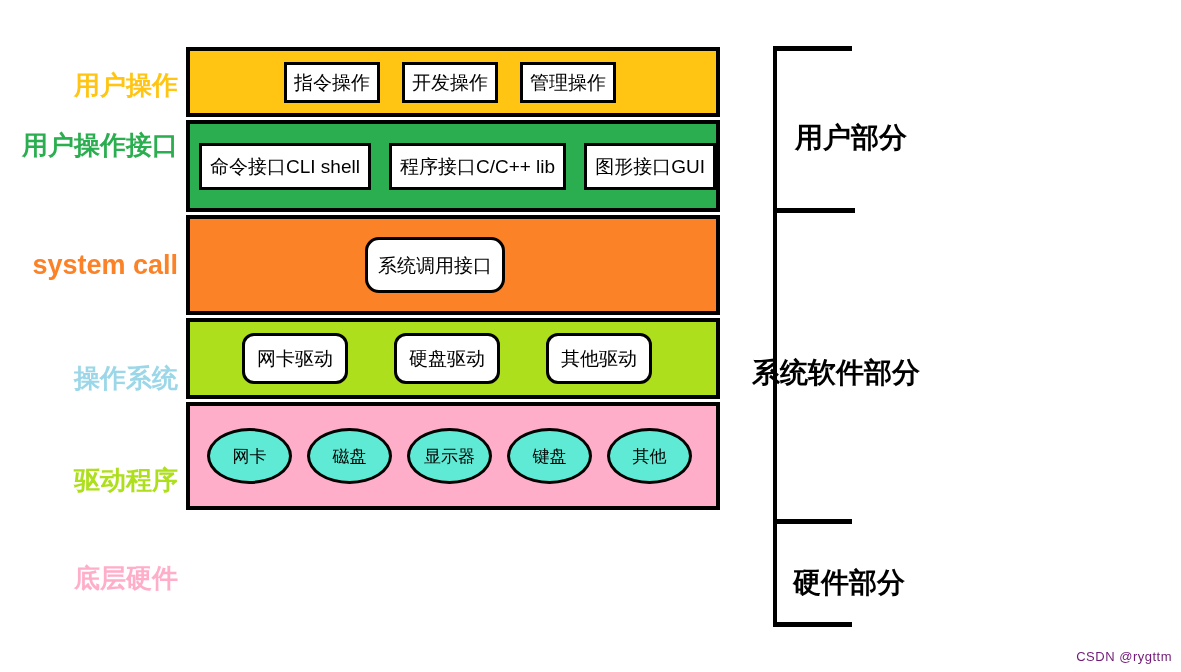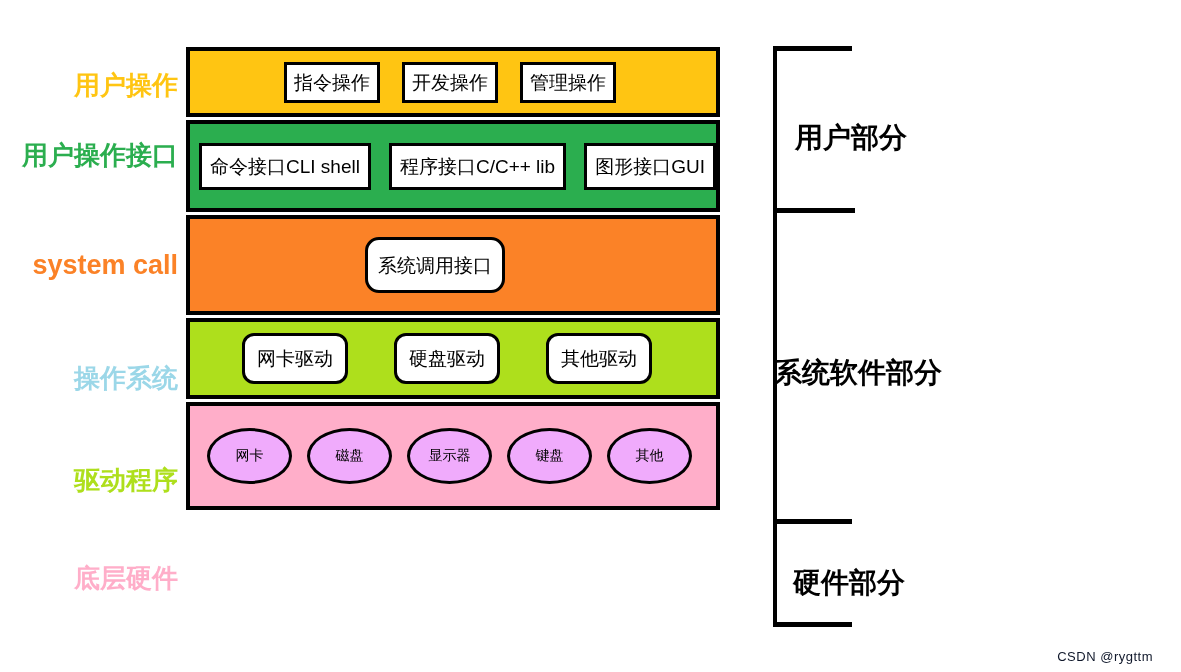--- a/index.html
+++ b/index.html
@@ -33,40 +33,40 @@
     font-size:19px;line-height:1;white-space:nowrap;
     display:flex;align-items:center;justify-content:center;
   }
   .box-sm{padding:8px 7px;}          
   .box-md{padding:11px 8px;}         
   .box-os{padding:10px 8px;}         
   .box-round{border-radius:12px;padding:13px 12px;}   
   .box-syscall{border-radius:14px;min-width:140px;height:56px;padding:0 10px;}
   .ellipse{
     box-sizing:border-box;width:85px;height:56px;border:3px solid #000;
-    border-radius:50%;background:#f0abfc;display:flex;align-items:center;
-    justify-content:center;font-size:14px;white-space:nowrap;
+    border-radius:50%;background:#5eead4;display:flex;align-items:center;
+    justify-content:center;font-size:17px;white-space:nowrap;
   }
 
   
   .bracket-line{position:absolute;background:#000;}
   .section-label{
     position:absolute;font-weight:bold;font-size:28px;color:#000;white-space:nowrap;
   }
 
   .watermark{
-    position:absolute;top:649px;right:28px;font-size:13px;color:#0f172a;
+    position:absolute;top:649px;right:9px;font-size:13px;color:#701a75;
     letter-spacing:0.5px;
   }
 </style>
 </head>
 <body>
 
 <div class="left-label" style="top: 68px; color: rgb(255, 197, 18);">用户操作</div>
-<div class="left-label" style="top: 138px; color: rgb(43, 174, 79); margin-left: 45px;">用户操作接口</div>
+<div class="left-label" style="top: 128px; color: rgb(43, 174, 79); margin-left: 45px;">用户操作接口</div>
 <div class="left-label en" style="top: 248px; color: rgb(251, 130, 39);">system call</div>
 <div class="left-label" style="top: 361px; color: rgb(155, 215, 232);">操作系统</div>
 <div class="left-label" style="top: 463px; color: rgb(174, 223, 28);">驱动程序</div>
 <div class="left-label" style="top: 561px; color: rgb(255, 174, 201);">底层硬件</div>
 
 <div class="stack">
 
   <div class="layer layer-user-ops" style="background-color: rgb(255, 197, 18);">
     <div class="wbox box-sm">指令操作</div>
     <div class="wbox box-sm">开发操作</div>
@@ -100,16 +100,16 @@
 
 </div>
 
 <div class="bracket-line" style="left:773px;top:46px;width:4px;height:581px"></div>
 <div class="bracket-line" style="left:773px;top:46px;width:79px;height:5px"></div>
 <div class="bracket-line" style="left:773px;top:208px;width:82px;height:5px"></div>
 <div class="bracket-line" style="left:773px;top:519px;width:79px;height:5px"></div>
 <div class="bracket-line" style="left:773px;top:622px;width:79px;height:5px"></div>
 
 <div class="section-label" style="left:795px;top:119px">用户部分</div>
-<div class="section-label" style="left:774px;top:354px">系统软件部分</div>
+<div class="section-label" style="left:752px;top:354px">系统软件部分</div>
 <div class="section-label" style="left:793px;top:564px">硬件部分</div>
 
 <div class="watermark">CSDN @rygttm</div>
 
 </body></html>

